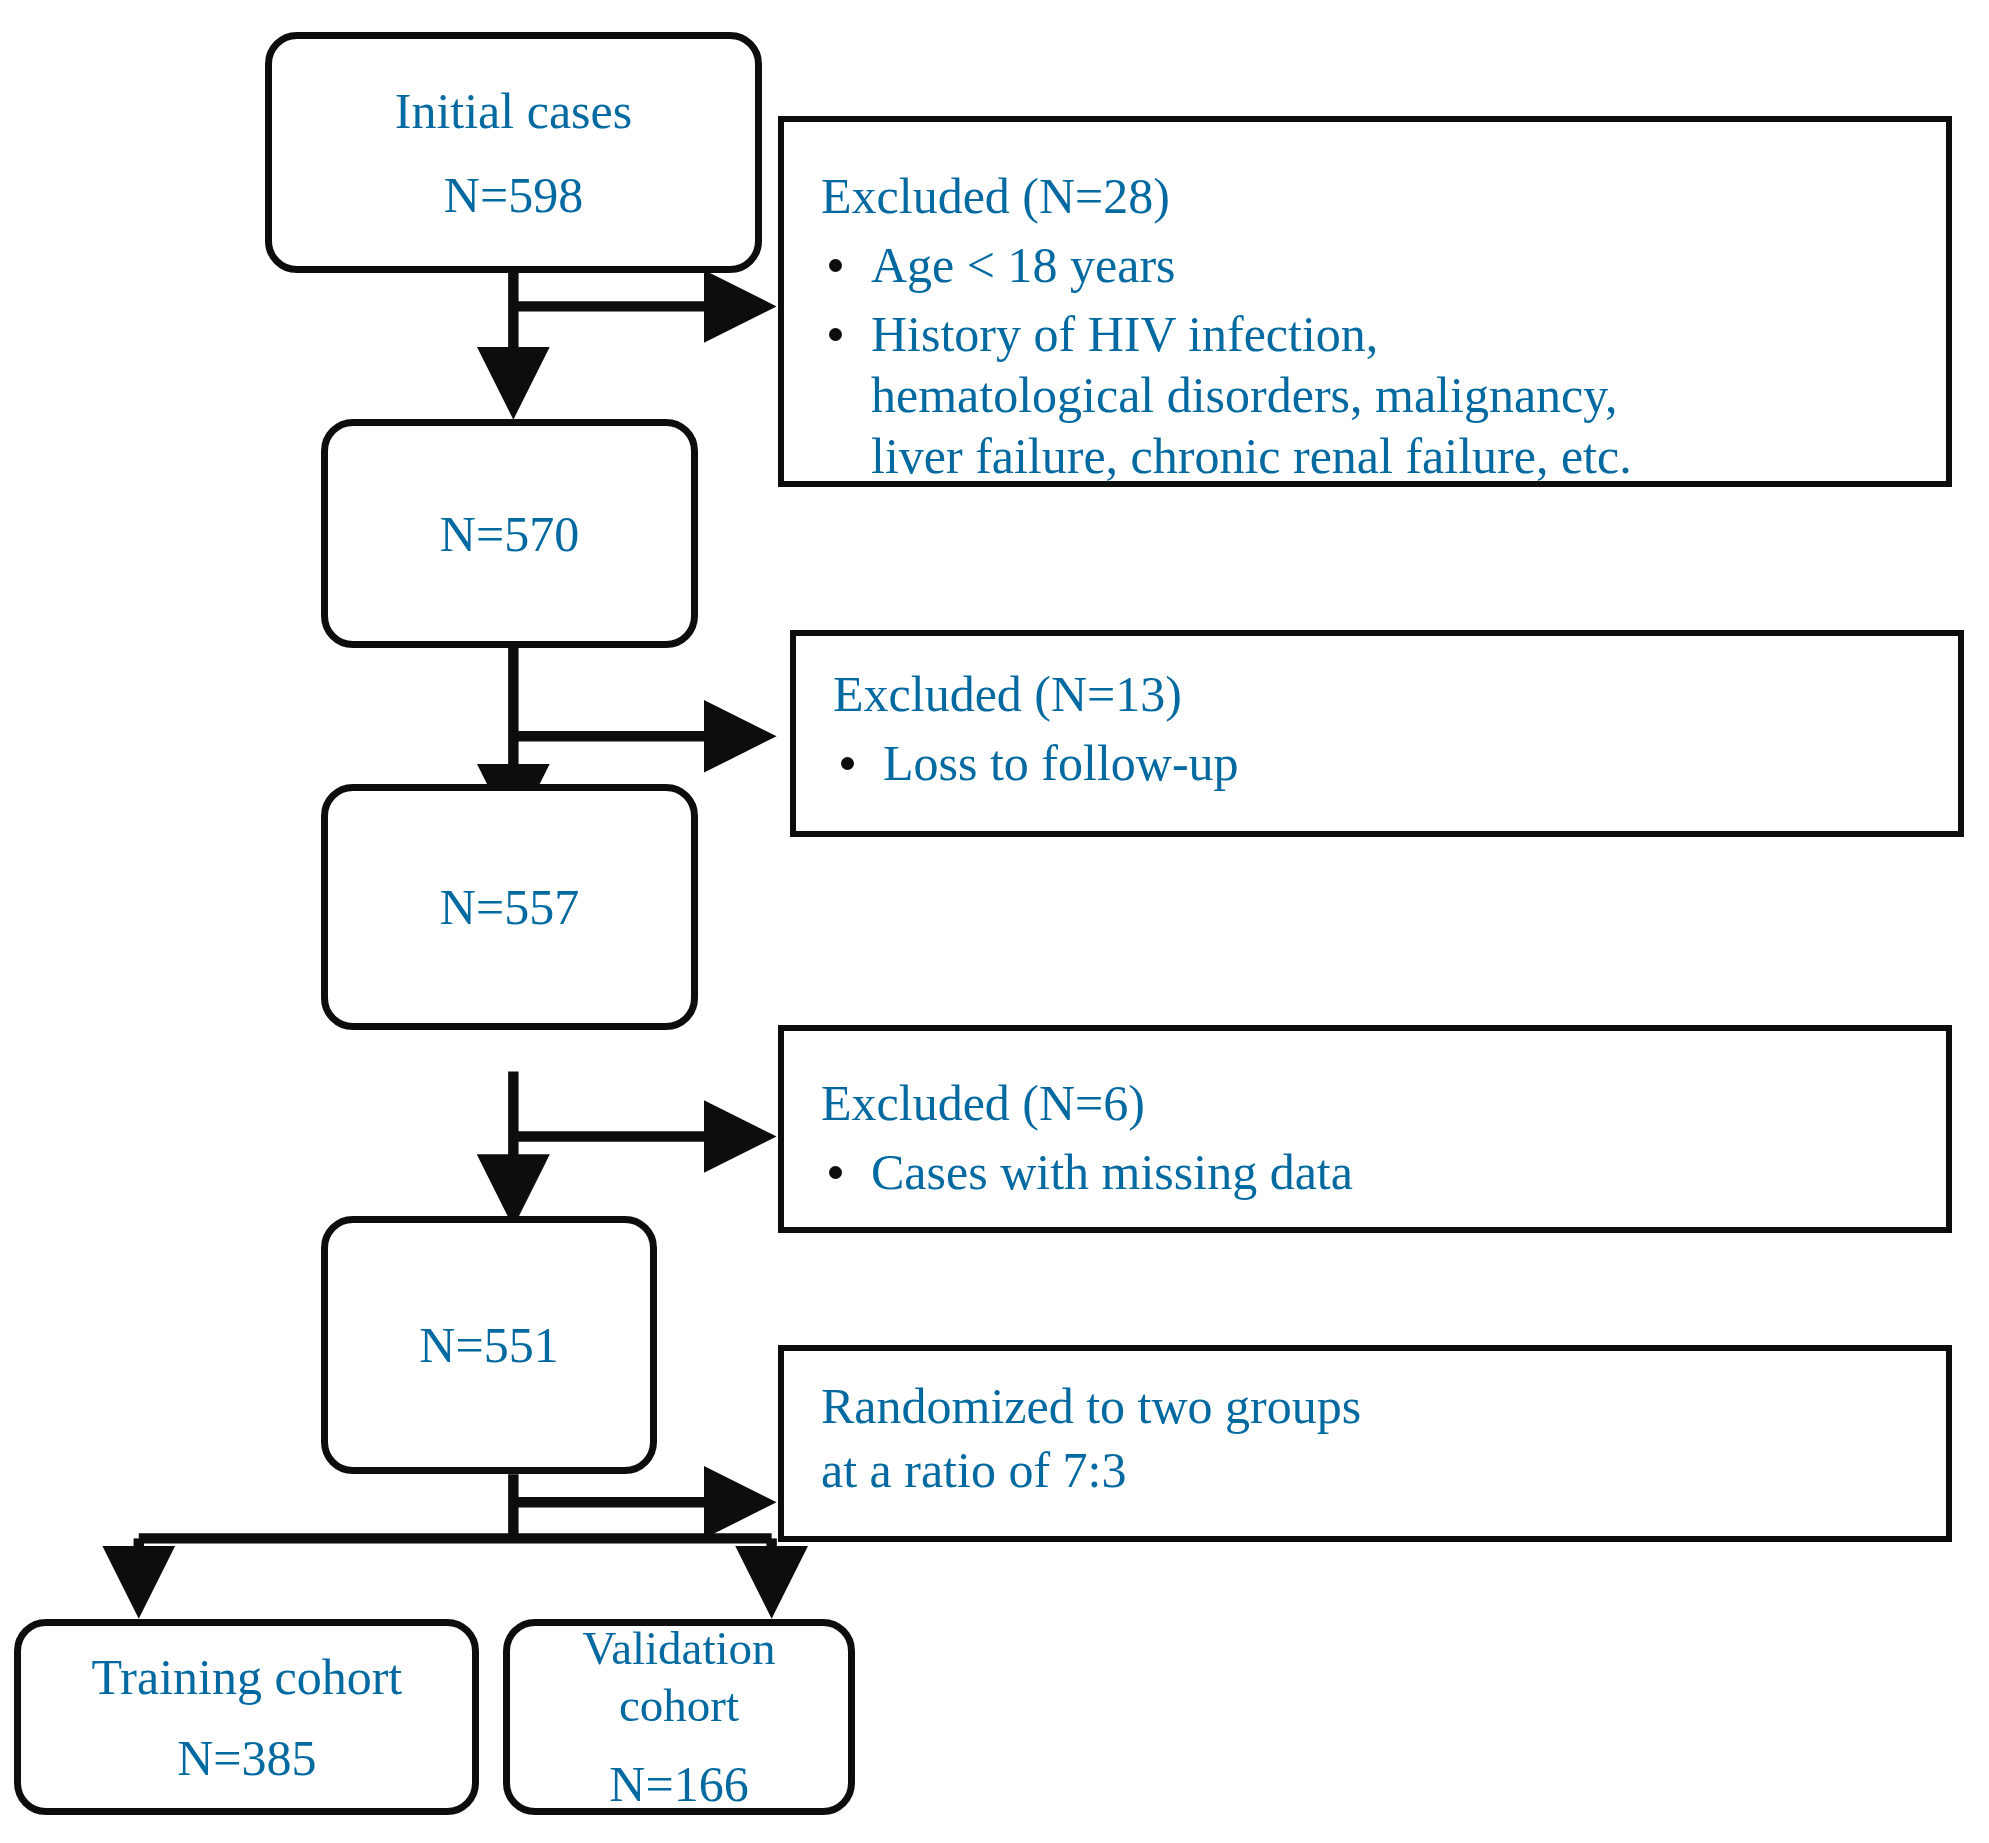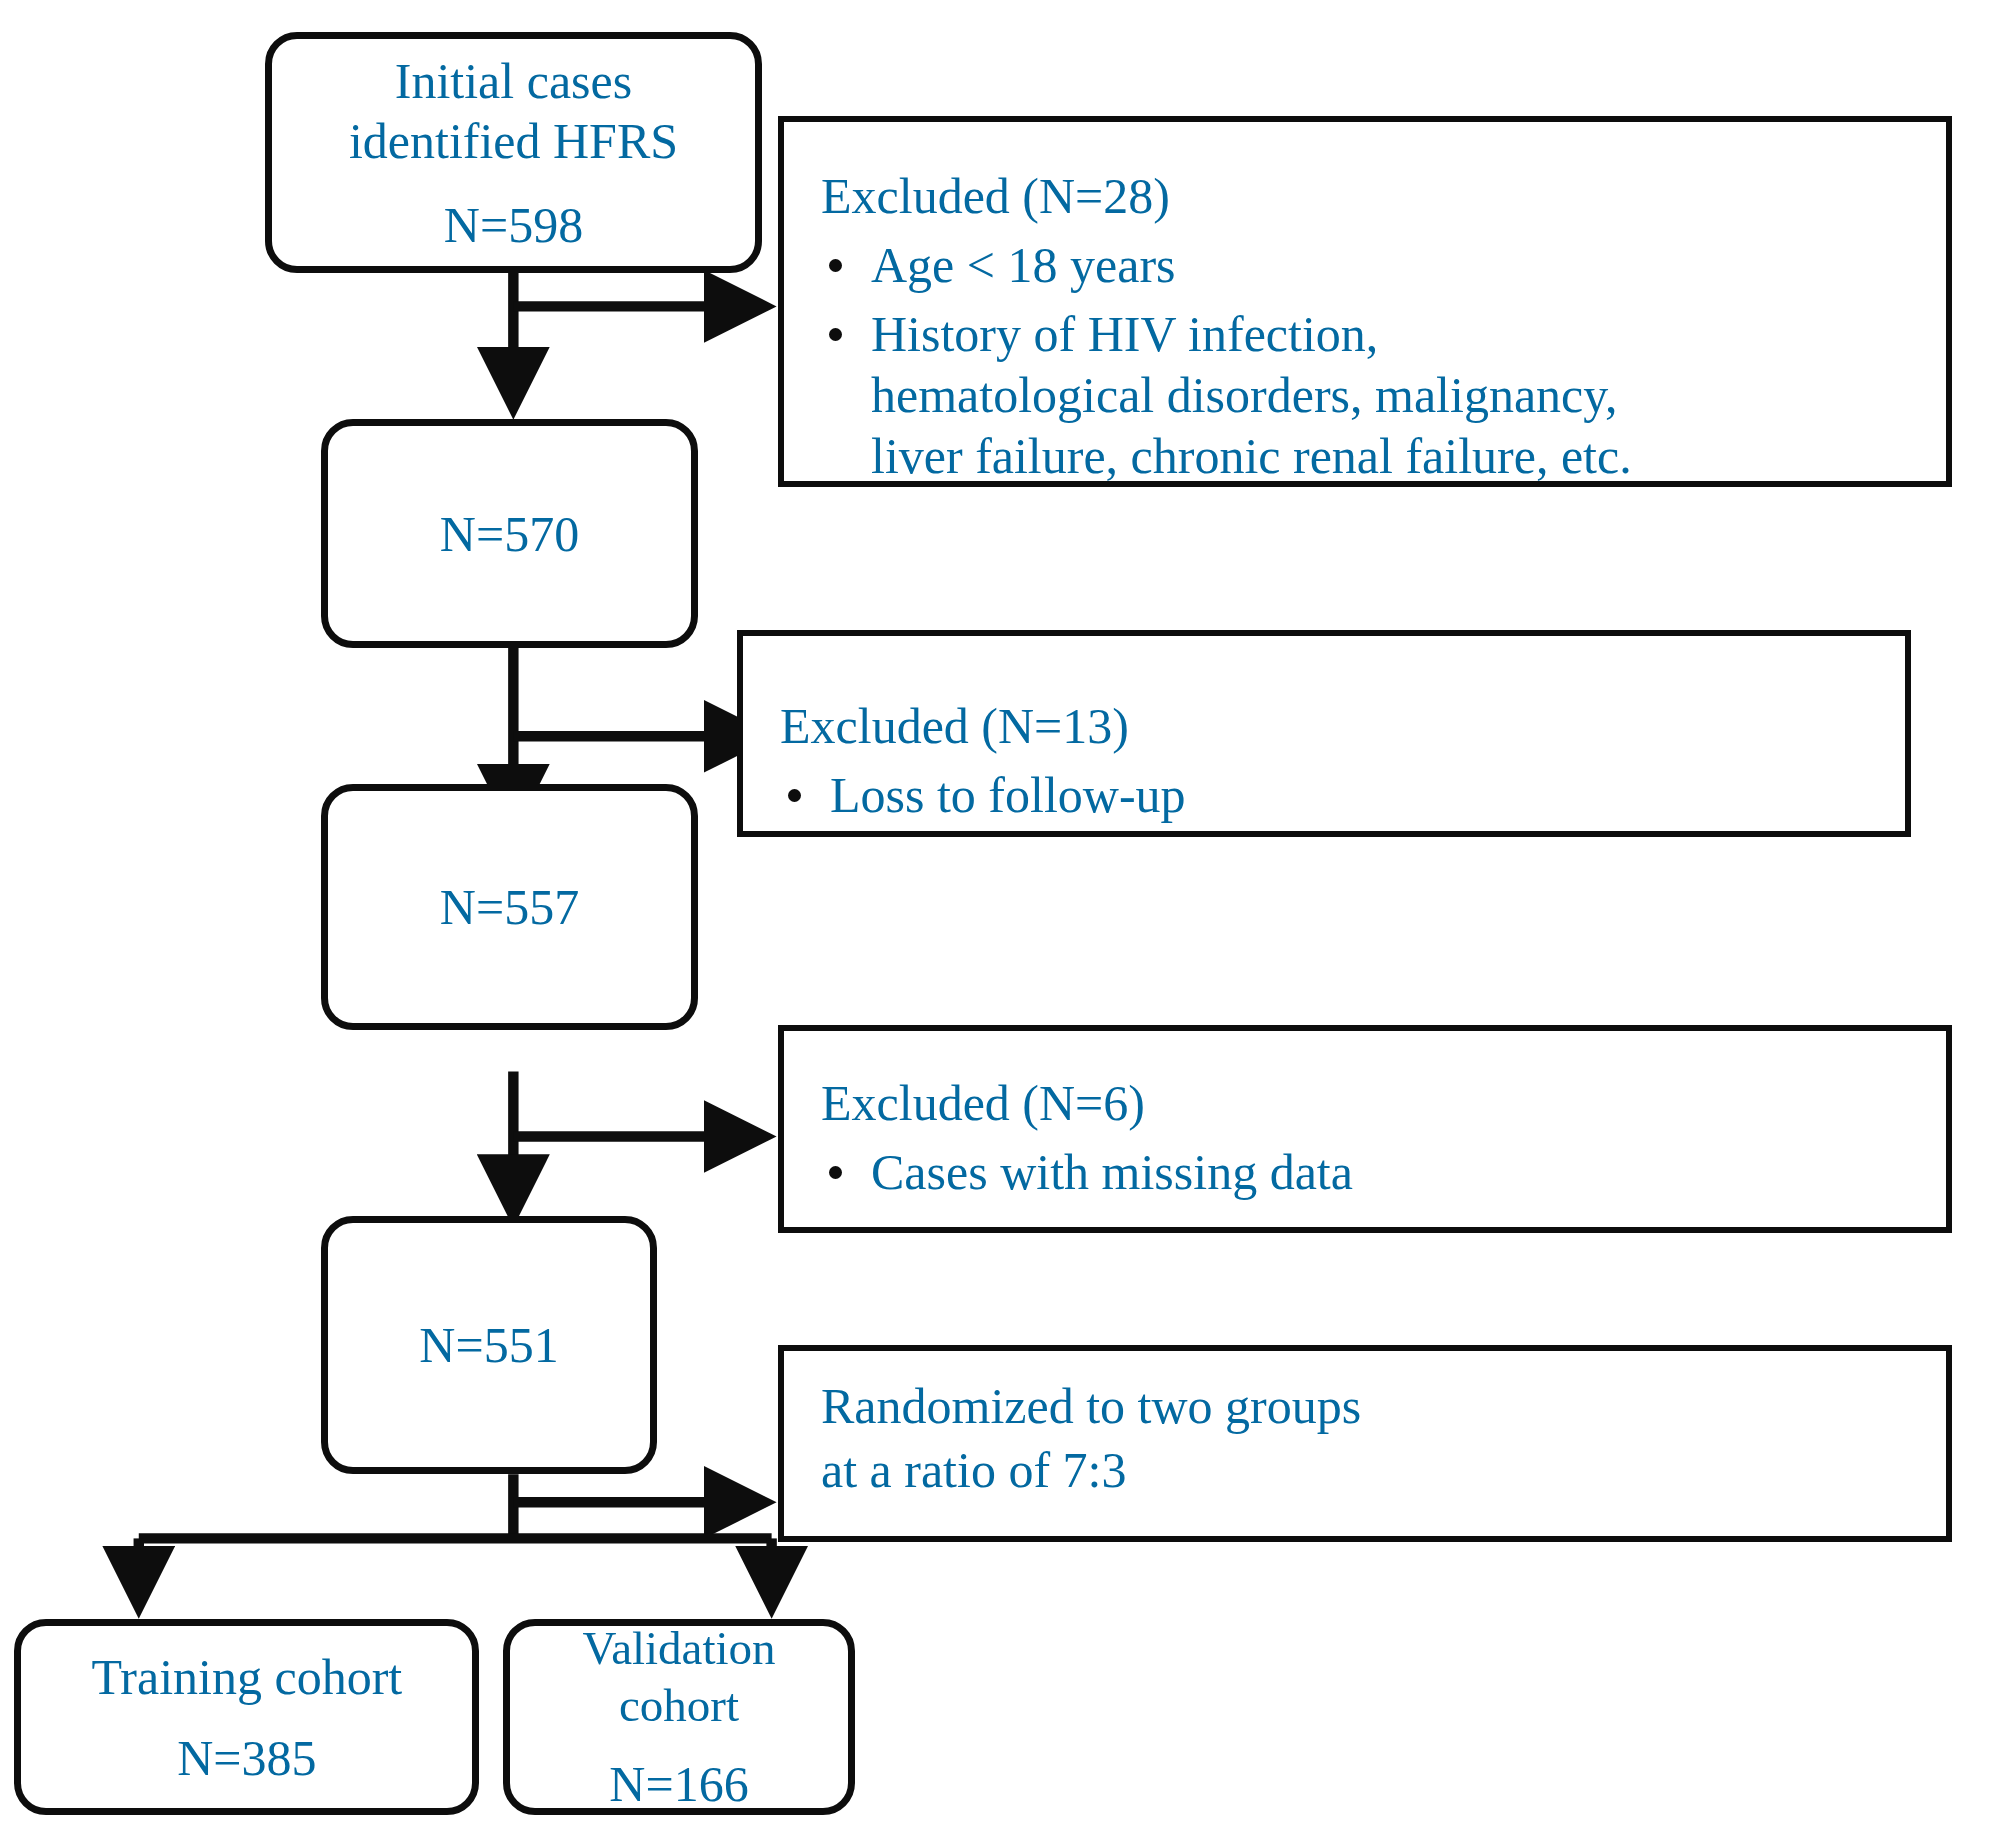--- a/index.html
+++ b/index.html
@@ -124,21 +124,20 @@
       <path d="M 173 1918 L 962 1918"></path>
 
       <path d="M 173 1918 L 173 2000" marker-end="url(#arrowhead)"></path>
 
       <path d="M 962 1918 L 962 2000" marker-end="url(#arrowhead)"></path>
     </g>
   </svg>
 
   <div class="node-box rounded" style="left:265px; top:32px; width:497px; height:241px; padding:11.2px 16px;">
     <div class="proc-title">Initial cases</div>
-    <div class="proc-title">identified HFRS</div>
     <div class="proc-count" style="margin-top:24px;">N=598</div>
   </div>
 
   <div class="node-box rect" style="left:778px; top:116px; width:1174px; height:371px; justify-content:flex-start; padding-top:22.5px;">
     <div class="panel-inner">
       <div class="panel-head">Excluded (N=28)</div>
       <ul class="bullet-list">
         <li>
           <span class="bullet-dot"></span>
           <span>Age &lt; 18 years</span>
@@ -150,21 +149,21 @@
           <span class="cont">liver failure, chronic renal failure, etc.</span>
         </li>
       </ul>
     </div>
   </div>
 
   <div class="node-box rounded" style="left:321px; top:419px; width:377px; height:229px;">
     <div class="proc-count">N=570</div>
   </div>
 
-  <div class="node-box rect" style="left:737px; top:630px; width:1174px; height:207px; justify-content:flex-start; padding-top:39px;">
+  <div class="node-box rect" style="left:790px; top:630px; width:1174px; height:207px; justify-content:flex-start; padding-top:7px;">
     <div class="panel-inner">
       <div class="panel-head">Excluded (N=13)</div>
       <ul class="bullet-list">
         <li>
           <span class="bullet-dot"></span>
           <span>Loss to follow-up</span>
         </li>
       </ul>
     </div>
   </div>

